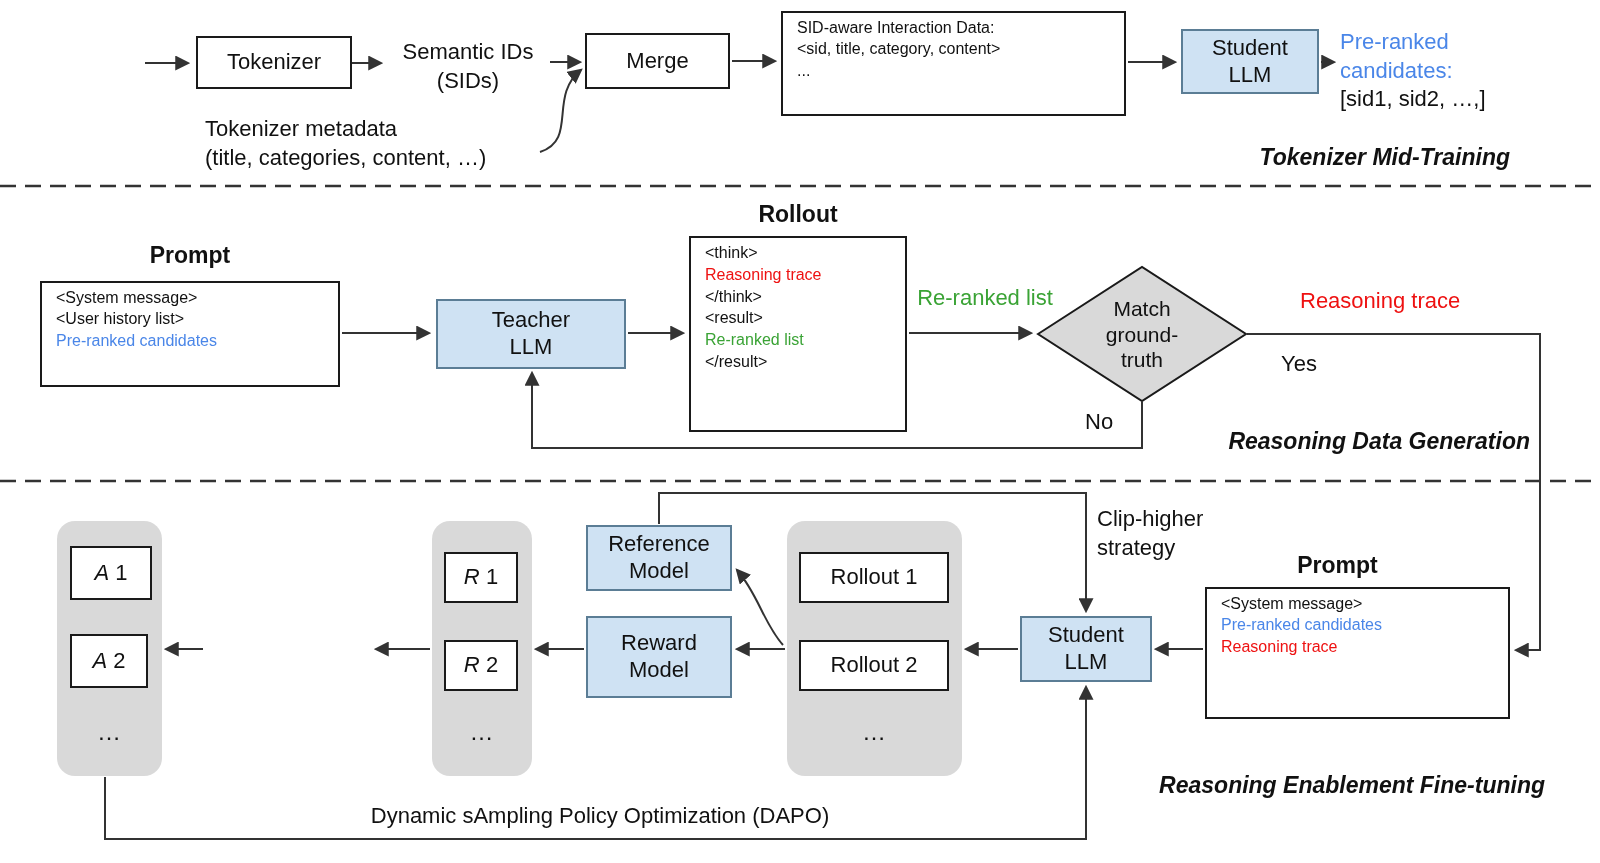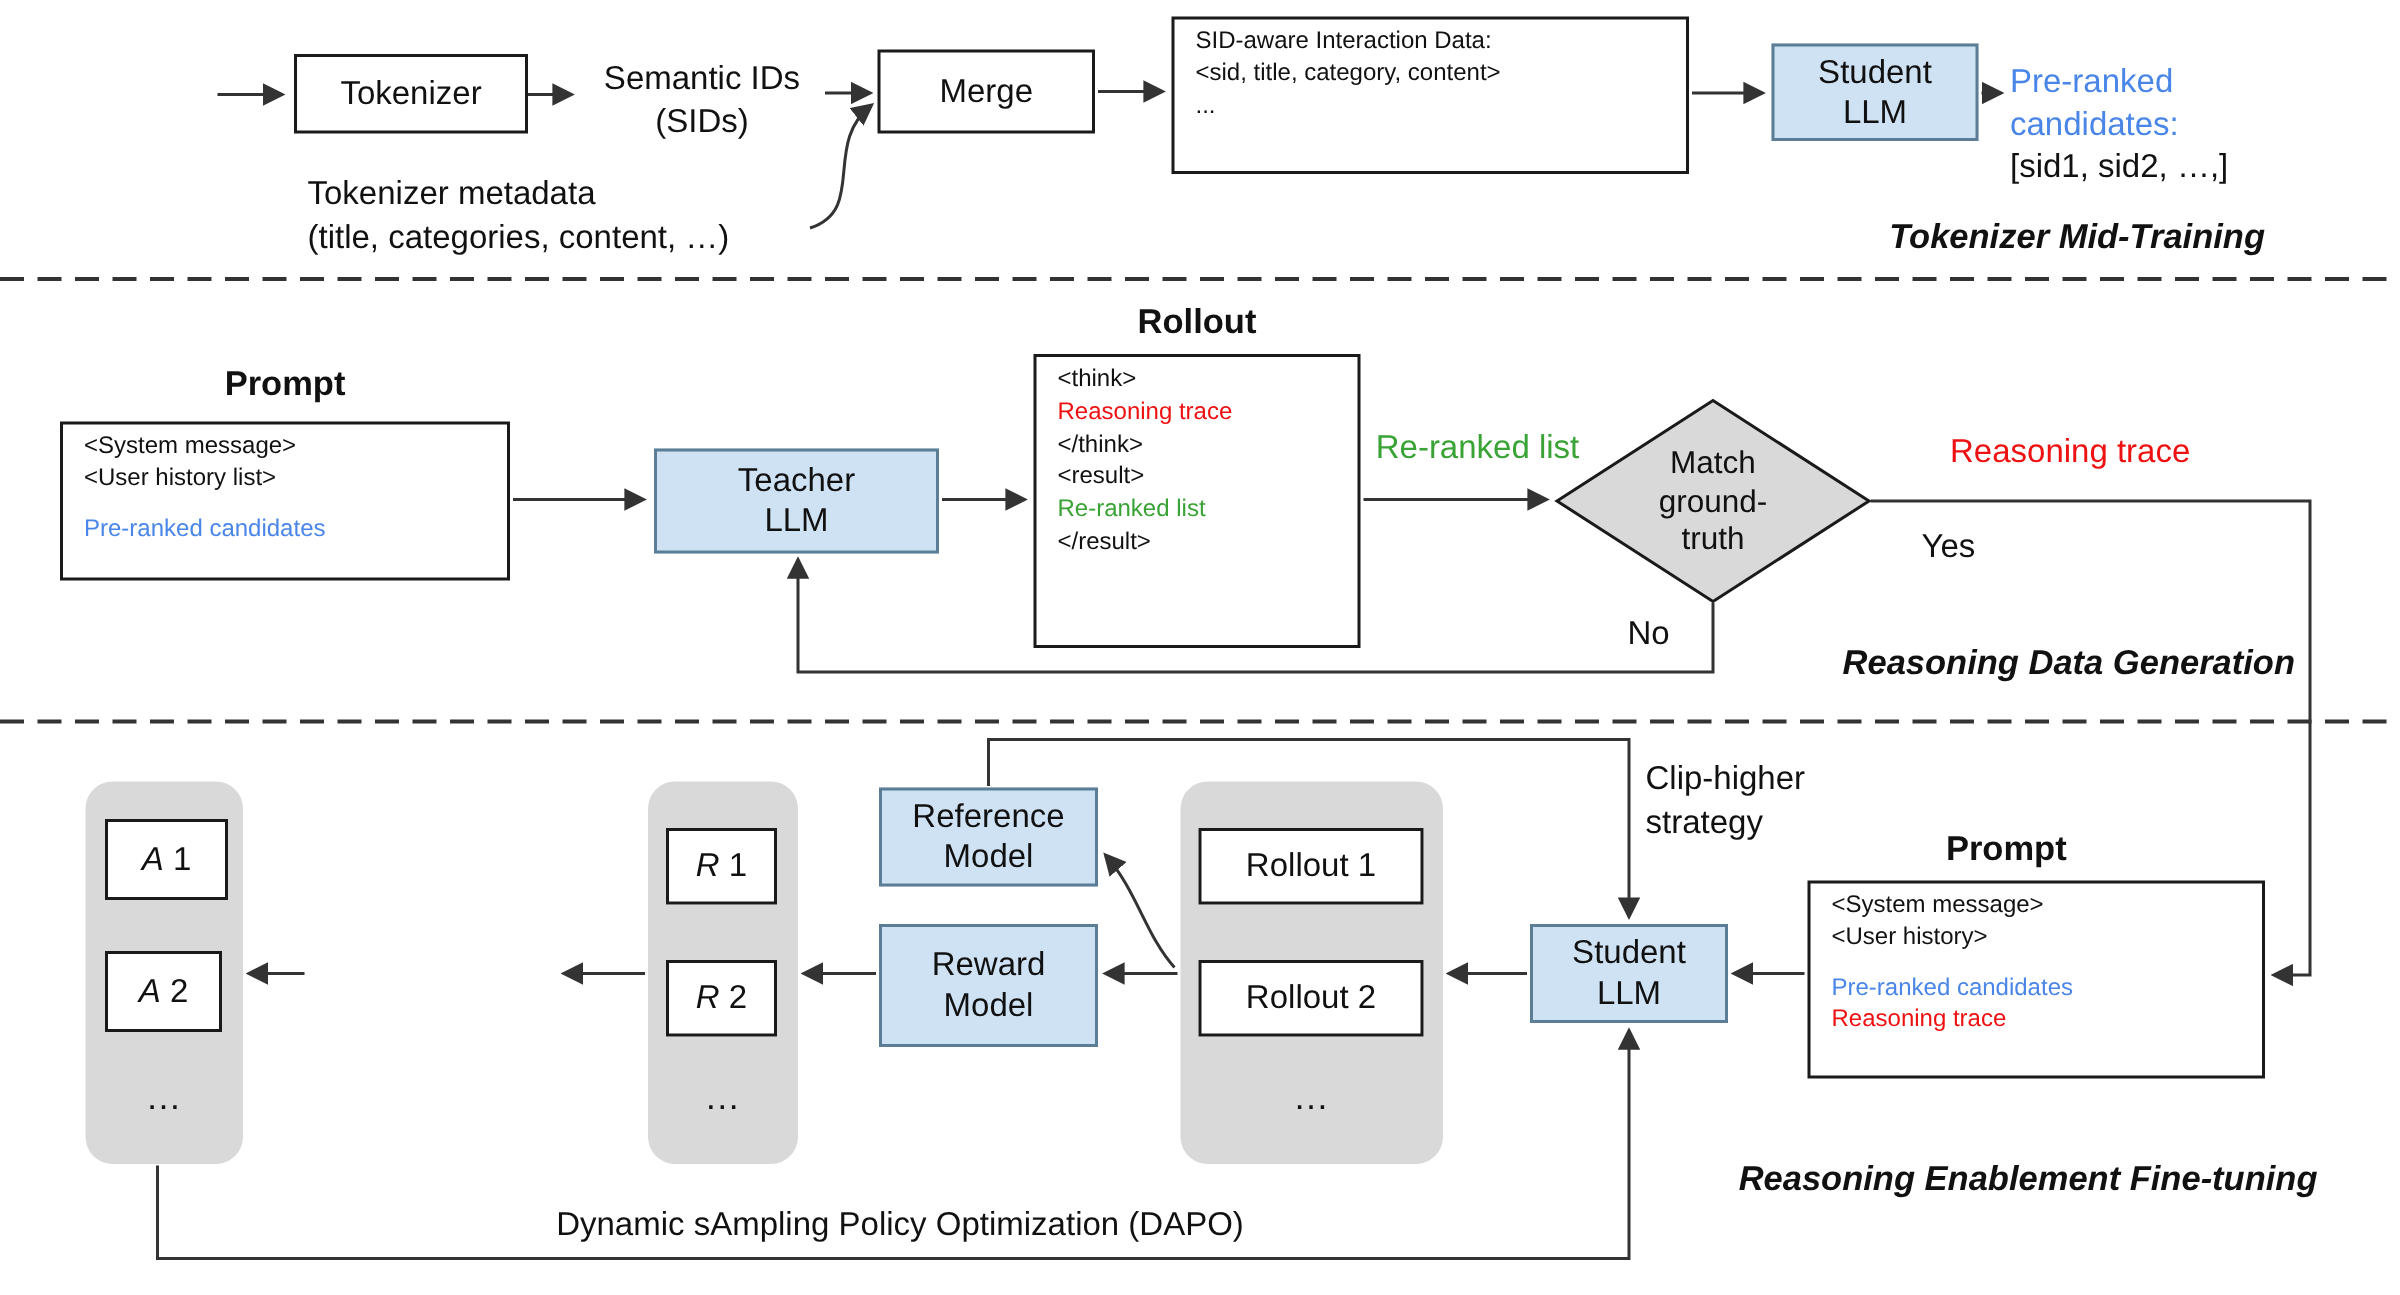--- a/index.html
+++ b/index.html
@@ -9,21 +9,21 @@
   .box { position:absolute; background:#fff; border:2px solid #1a1a1a;
          display:flex; align-items:center; justify-content:center;
          text-align:center; font-size:22px; line-height:1.22; }
   .box.blue { background:var(--box-blue-fill,#cfe2f3); border-color:var(--box-blue-border,#5b7d95); }
   .group { position:absolute; background:var(--group-gray,#d9d9d9); border-radius:18px; }
   .txt { position:absolute; font-size:22px; line-height:1.3; }
   .center { text-align:center; }
   .right { text-align:right; }
   .bold { font-weight:bold; }
   .bi { font-weight:bold; font-style:italic; font-size:23px; }
-  .blue-t { color:var(--blue-text,#4a86e8);margin-top:12px; }
+  .blue-t { color:var(--blue-text,#4a86e8); }
   .red-t { color:var(--red-text,#ee1111); }
   .green-t { color:var(--green-text,#3aa335); }
   .multibox { position:absolute; background:#fff; border:2px solid #1a1a1a;
               padding:4px 14px; font-size:16px; line-height:1.33; text-align:left; }
   .ellipsis { position:absolute; font-size:24px; text-align:center; letter-spacing:1px; }
   .it { font-style:italic; }
   .inner { display:inline-block; }
 </style>
 </head>
 <body>
@@ -148,21 +148,20 @@
 
   <div class="box blue" style="left:1020px;top:616px;width:132px;height:66px">
     <span class="inner" style="width:90px">Student LLM</span>
   </div>
 
   <div class="txt" style="left:1097px;top:505px;width:132px">Clip-higher strategy</div>
 
   <div class="txt bold center" style="left:1205px;top:551px;width:265px;font-size:23px">Prompt</div>
   <div class="multibox" style="left:1205px;top:587px;width:305px;height:132px">
     <div>&lt;System message&gt;</div>
-    <div>&lt;User history&gt;</div>
     <div class="blue-t">Pre-ranked candidates</div>
     <div class="red-t">Reasoning trace</div>
   </div>
 
   <div class="txt bi right" style="left:1060px;top:771px;width:485px">Reasoning Enablement Fine-tuning</div>
   <div class="txt center" style="left:330px;top:802px;width:540px">Dynamic sAmpling Policy Optimization (DAPO)</div>
 
 </div>
 
 </body></html>

